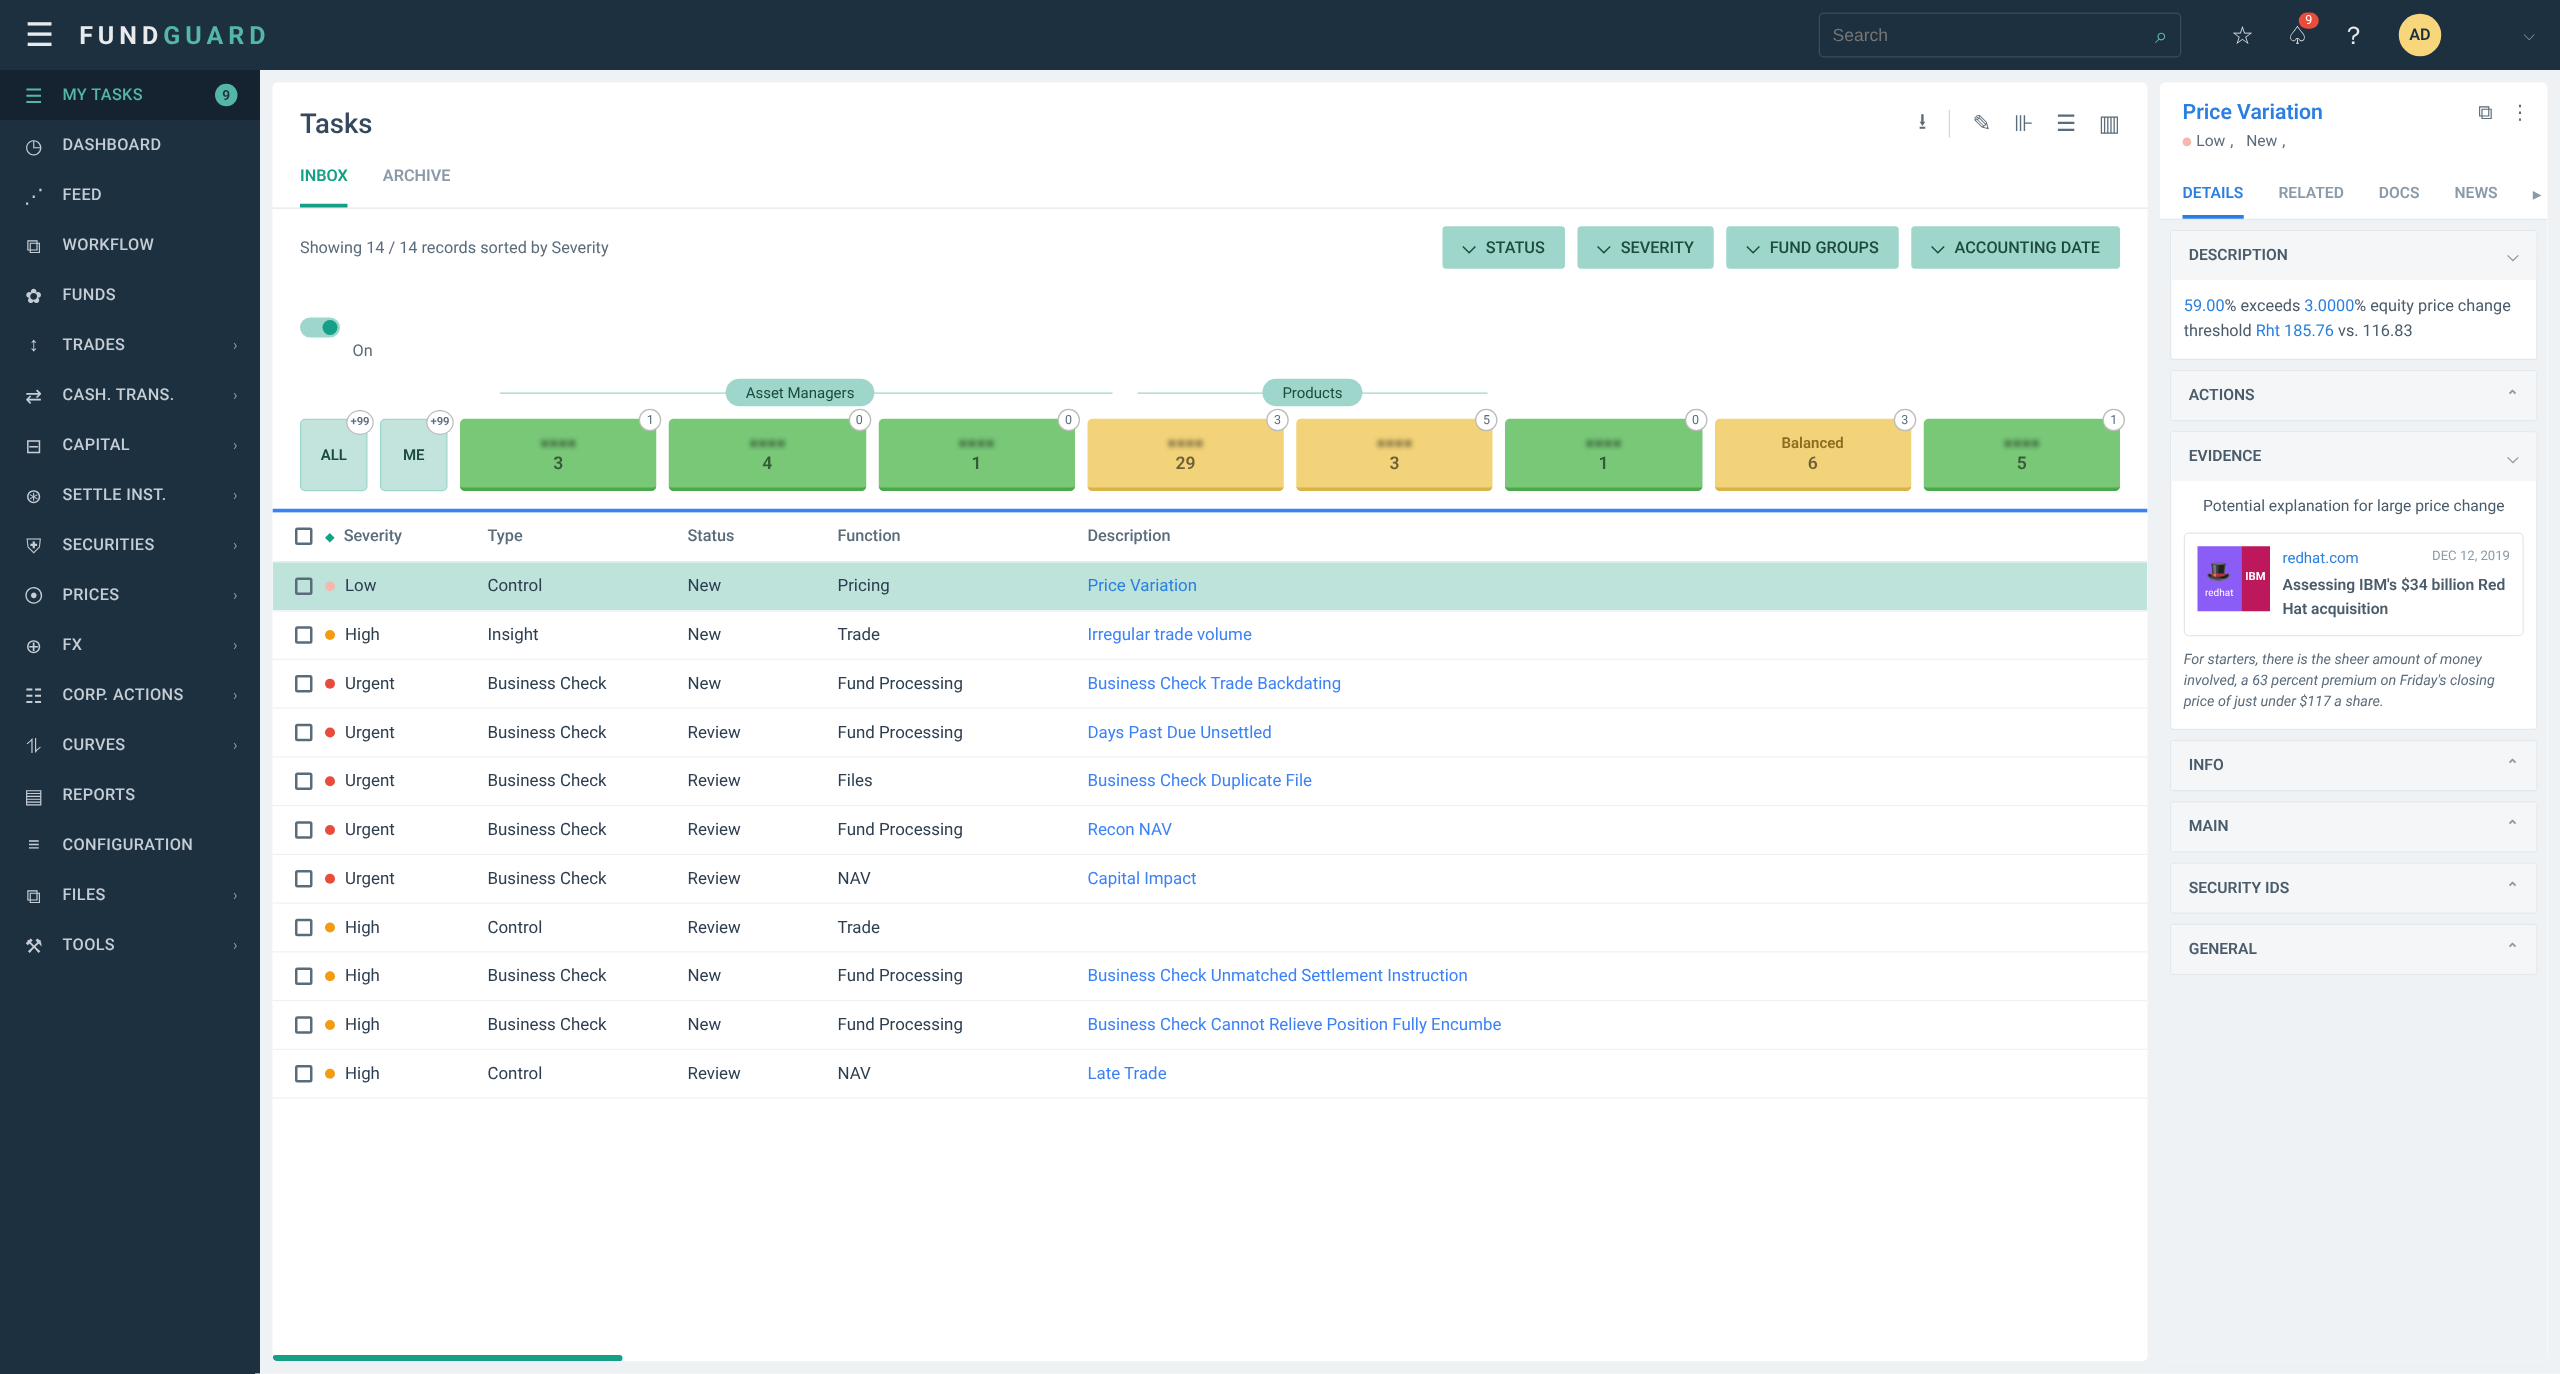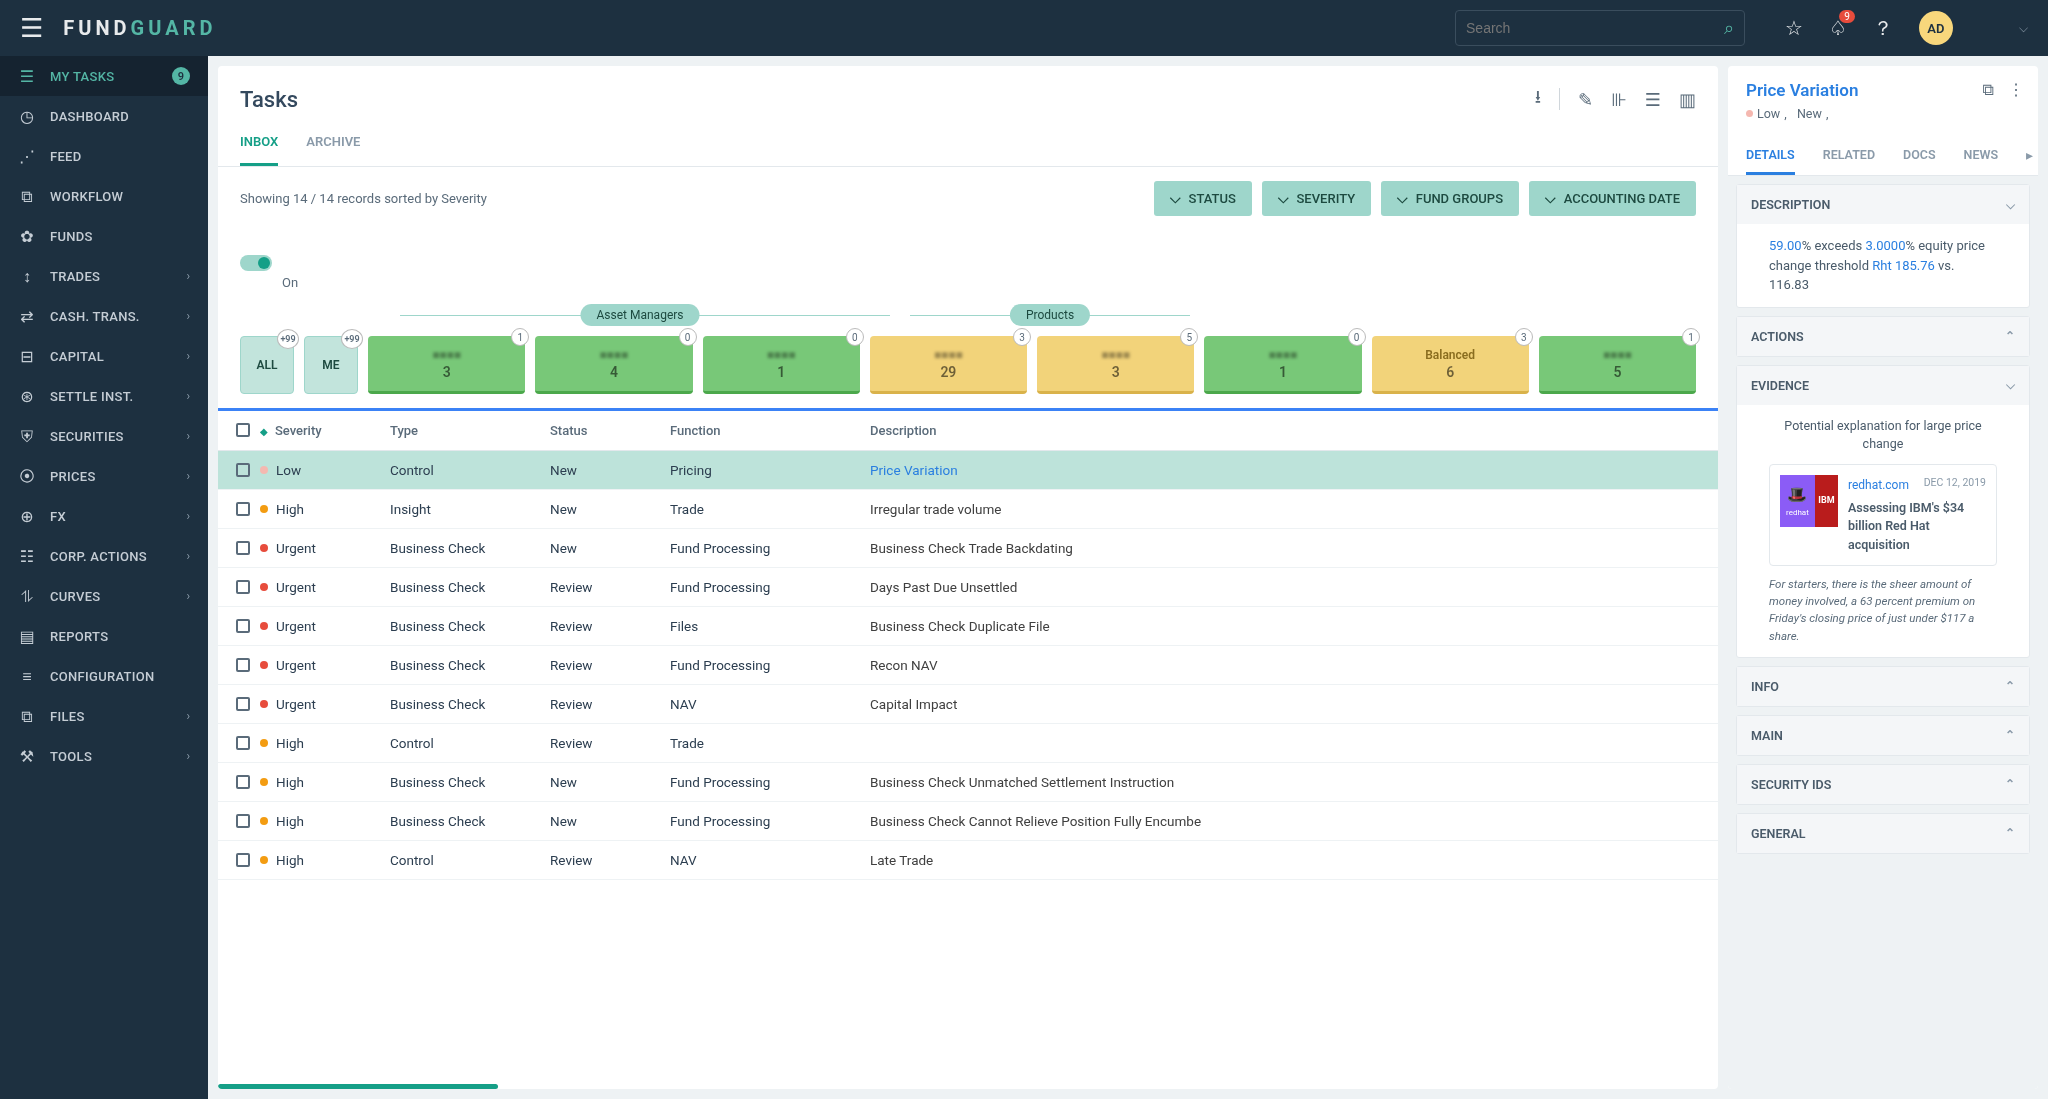--- a/index.html
+++ b/index.html
@@ -86,47 +86,47 @@
 .trow .cbx { position: absolute; left: 18px; width: 14px; height: 14px; border: 2px solid #5a6b7a; border-radius: 2px; }
 .thead .cbx { position: absolute; left: 18px; width: 14px; height: 14px; border: 2px solid #5a6b7a; border-radius: 2px; }
 .trow .col-sev { width: 130px; display: flex; align-items: center; gap: 8px; }
 .sev-dot { width: 8px; height: 8px; border-radius: 50%; }
 .sev-low { background: #f5b8b0; }
 .sev-high { background: #f39c12; }
 .sev-urgent { background: #e74c3c; }
 .trow .col-type { width: 160px; }
 .trow .col-status { width: 120px; }
 .trow .col-func { width: 200px; }
-.trow .col-desc { flex: 1; color: #404040; }
+.trow .col-desc { flex: 1; color: #3b82f6; }
 .trow.selected .col-desc { color: #2a7fe0; }
 .hscroll { position: absolute; bottom: 0; left: 0; width: 280px; height: 5px; background: #159f87; border-radius: 3px; }
 
 
 .detail { width: 310px; background: #fff; border-radius: 4px; display: flex; flex-direction: column; overflow: hidden; }
 .detail-head { padding: 14px 18px 8px; position: relative; }
 .detail-head h2 { color: #2a7fe0; font-size: 17px; font-weight: 600; margin-bottom: 6px; }
 .detail-meta { font-size: 12.5px; color: #5a6b7a; display: flex; align-items: center; gap: 4px; }
 .detail-meta .sev-dot { width: 7px; height: 7px; }
 .detail-actions { position: absolute; right: 14px; top: 14px; display: flex; gap: 14px; color: #5a6b7a; }
 .detail-tabs { display: flex; border-bottom: 1px solid #e3e8ec; padding: 0 18px; gap: 28px; margin-top: 8px; }
 .dtab { padding: 10px 0; font-size: 12.5px; font-weight: 600; color: #8a9aa9; cursor: pointer; border-bottom: 3px solid transparent; }
 .dtab.active { color: #2a7fe0; border-bottom-color: #2a7fe0; }
 .dtab-more { padding: 10px 0; color: #8a9aa9; font-size: 14px; cursor: pointer; }
 .detail-body { flex: 1; overflow-y: auto; padding: 8px; background: #eef2f4; }
 .section { background: #fff; border-radius: 3px; margin-bottom: 8px; border: 1px solid #e3e8ec; }
 .section-h { display: flex; align-items: center; justify-content: space-between; padding: 12px 14px; font-size: 12.5px; font-weight: 600; color: #4a5b6a; background: #f4f6f8; cursor: pointer; }
 .section-h .caret { font-size: 12px; color: #8a9aa9; }
-.section-body { padding: 12px 32px; font-size: 13px; color: #4a5b6a; line-height: 1.5; }
+.section-body { padding: 12px 10px; font-size: 13px; color: #4a5b6a; line-height: 1.5; }
 .section-body .hl { color: #2a7fe0; }
 .evidence-title { text-align: center; font-size: 12.5px; color: #4a5b6a; margin-bottom: 10px; }
 .evidence-card { display: flex; gap: 10px; border: 1px solid #e3e8ec; border-radius: 4px; padding: 10px; }
 .ev-img { width: 58px; height: 52px; display: flex; }
 .ev-img .red { flex: 1.2; background: #8b5cf6; display: flex; flex-direction: column; align-items: center; justify-content: center; color: #fff; font-size: 8px; }
 .ev-img .red::before { content: "🎩"; font-size: 16px; }
-.ev-img .blue { flex: 0.8; background: #b91c1c; display: flex; align-items: center; justify-content: center; color: #fff; font-size: 9px; font-weight: 700; }
+.ev-img .blue { flex: 0.8; background: #be185d; display: flex; align-items: center; justify-content: center; color: #fff; font-size: 9px; font-weight: 700; }
 .ev-body { flex: 1; }
 .ev-src { color: #2a7fe0; font-size: 12px; }
 .ev-date { float: right; font-size: 10.5px; color: #8a9aa9; }
 .ev-headline { font-size: 12.5px; font-weight: 600; margin-top: 4px; }
 .ev-text { font-size: 11.5px; font-style: italic; color: #5a6b7a; margin-top: 10px; }
 </style>
 </head>
 <body>
 
 <div class="app">

